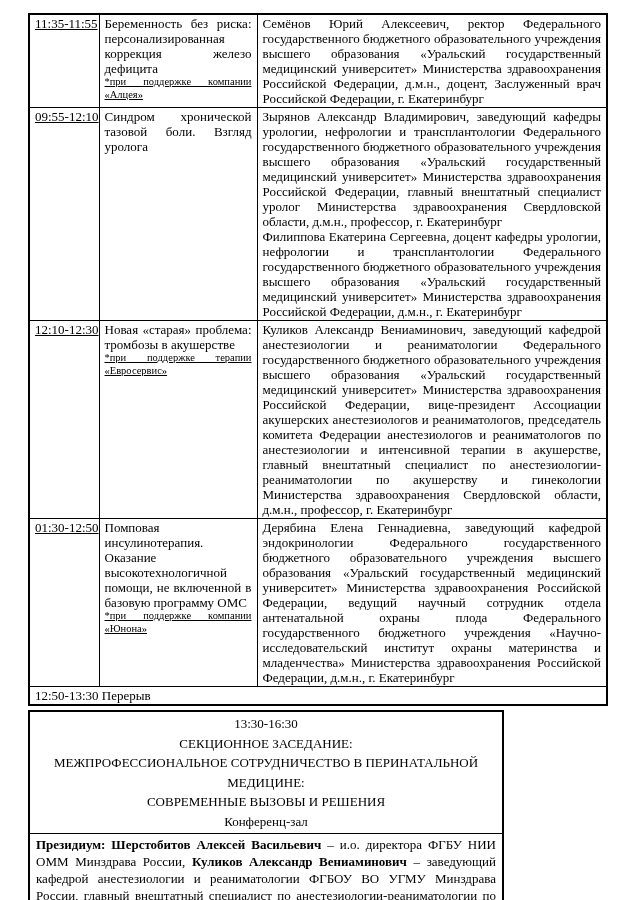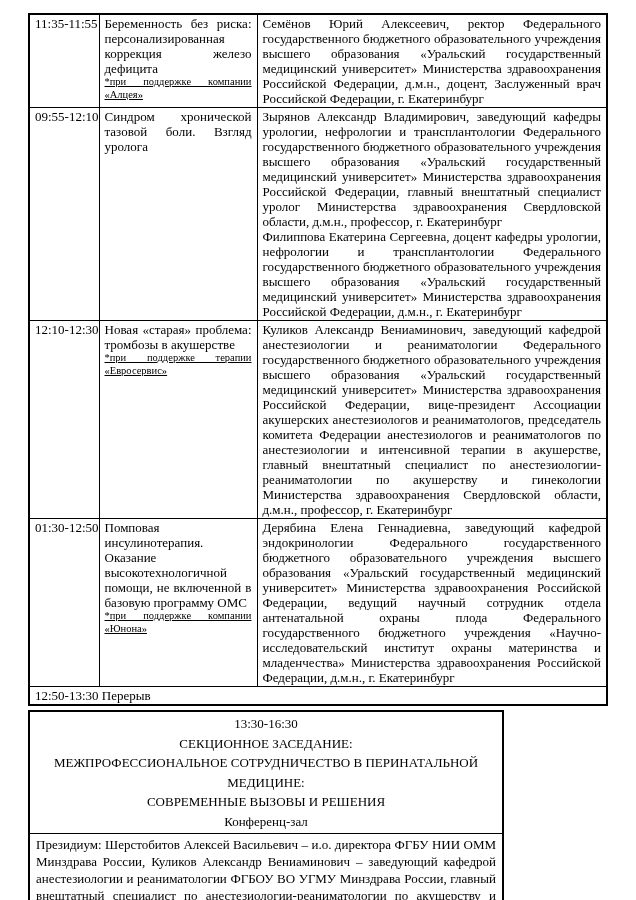--- a/index.html
+++ b/index.html
@@ -29,20 +29,21 @@
     vertical-align: top;
     padding: 1px 5px;
     font-size: 13px;
     line-height: 15px;
   }
   td.time-cell {
     text-align: center;
     font-size: 12px;
     padding: 1px 2px;
     white-space: nowrap;
+    text-decoration: underline;
   }
   td.topic-cell, td.speaker-cell { text-align: justify; }
   p { margin: 0; text-align: justify; }
   p:empty { display: none; }
   p.note {
     font-size: 10.5px;
     line-height: 12.5px;
     text-decoration: underline;
   }
   td.break-cell {
@@ -62,21 +63,21 @@
     text-align: center;
     line-height: 19.5px;
     padding: 2px 6px;
   }
   td.presidium-cell {
     text-align: justify;
     text-align-last: justify;
     line-height: 17px;
     padding: 2px 6px;
   }
-  .b { font-weight: normal; }
+  .b { font-weight: bold; }
 </style>
 </head>
 <body>
 
 <div class="page">
 
   <table class="schedule">
     <colgroup>
       <col style="width:70px">
       <col style="width:158px">

